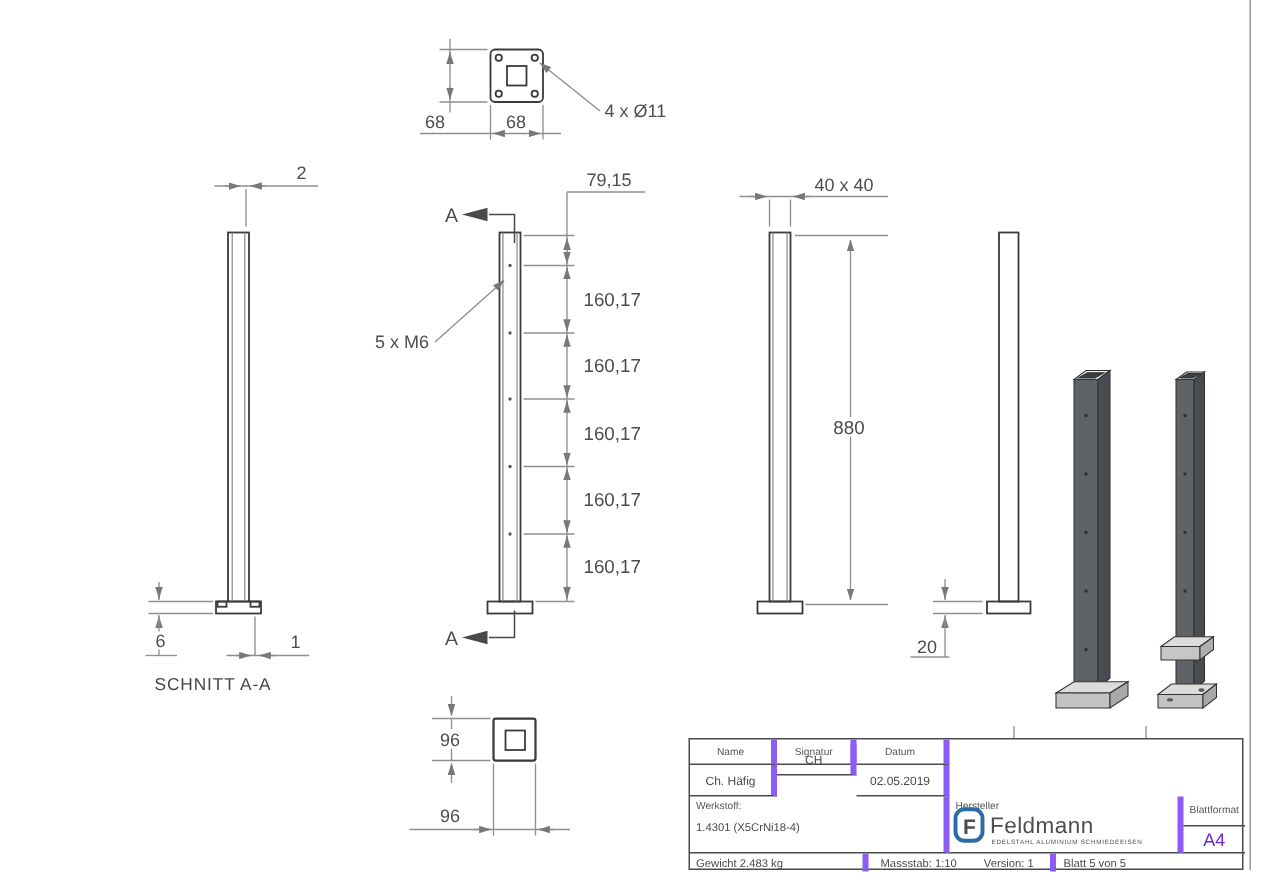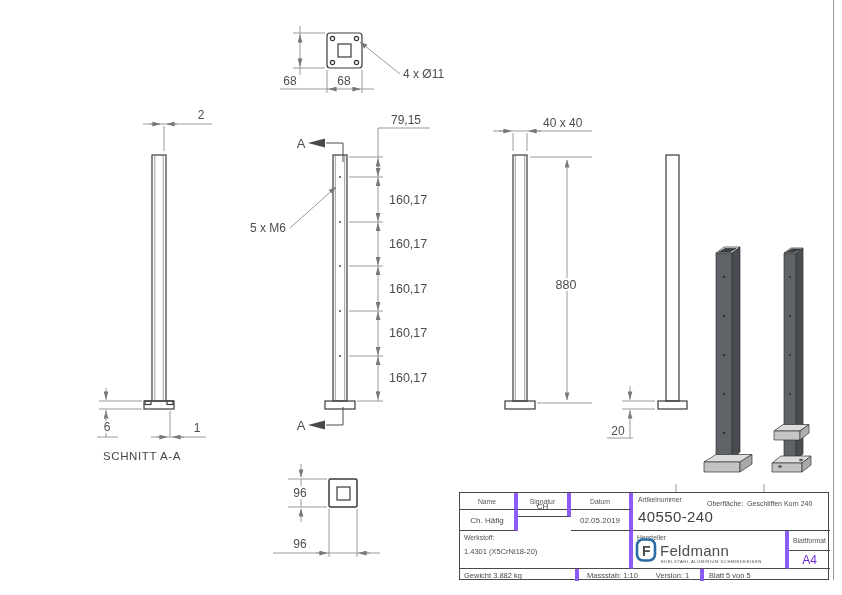--- a/index.html
+++ b/index.html
@@ -273,32 +273,24 @@
 
 <div class="tblock">
   <div class="cell br bb cen lab" style="left:0;top:0;width:58px;height:17px">Name</div>
   <div class="cell br bb cen lab" style="left:58px;top:0;width:53px;height:17px">Signatur</div>
   <div class="cell br bb cen lab" style="left:111px;top:0;width:62px;height:17px">Datum</div>
 
   <div class="cell br bb cen val" style="left:0;top:17px;width:58px;height:21px">Ch. Häfig</div>
   <div class="cell br bb cen val" style="left:58px;top:3px;width:53px;height:21px">CH</div>
   <div class="cell br bb cen val" style="left:111px;top:17px;width:62px;height:21px">02.05.2019</div>
 
-  <div class="cell bb" style="left:173px;top:0;width:197px;height:38px">
-    <div class="lab" style="position:absolute;left:5px;top:3px">Artikelnummer</div>
-    <div class="artnr">40550-240</div>
-    <div class="oberf">
-      <span>Oberfläche:</span>&nbsp;
-      <span>Geschliffen Korn 240</span>
-    </div>
-  </div>
 
   <div class="cell br bb" style="left:0;top:38px;width:173px;height:38px">
     <div class="lab wlab">Werkstoff:</div>
-    <div class="wval">1.4301 (X5CrNi18-20)</div>
+    <div class="wval">1.4301 (X5CrNi18-4)</div>
   </div>
 
   <div class="cell br bb" style="left:173px;top:38px;width:156px;height:38px">
     <div class="lab" style="position:absolute;left:4px;top:3px">Hersteller</div>
     <div class="logo-wrap">
       <svg width="150" height="30" viewBox="0 0 150 30">
         <g>
           <rect x="2" y="2.5" width="18" height="21" rx="6" fill="none" stroke="#2a6ca5" stroke-width="2.6"></rect>
           <text x="7" y="19" font-size="14" font-weight="bold" fill="#2a6ca5">F</text>
         </g>
@@ -306,21 +298,21 @@
         <text x="26" y="25.5" font-size="4.2" fill="#2a6ca5" letter-spacing="0.5">EDELSTAHL ALUMINIUM SCHMIEDEEISEN</text>
       </svg>
     </div>
   </div>
 
   <div class="cell bb" style="left:329px;top:38px;width:41px;height:38px">
     <div class="bf-label cen lab bb">Blattformat</div>
     <div class="bf-val cen">A4</div>
   </div>
 
-  <div class="cell br small-row" style="left:0;top:76px;width:119px;height:12px;padding-left:4px">Gewicht 3.882 kg</div>
+  <div class="cell br small-row" style="left:0;top:76px;width:119px;height:12px;padding-left:4px">Gewicht 2.483 kg</div>
   <div class="cell br small-row" style="left:119px;top:76px;width:125px;height:12px;padding-left:8px;gap:18px">
     <span>Massstab: 1:10</span>
     <span>Version: 1</span>
   </div>
   <div class="cell small-row" style="left:244px;top:76px;width:126px;height:12px;padding-left:5px">Blatt 5 von 5</div>
 </div>
 
 </div>
 
 </body></html>

